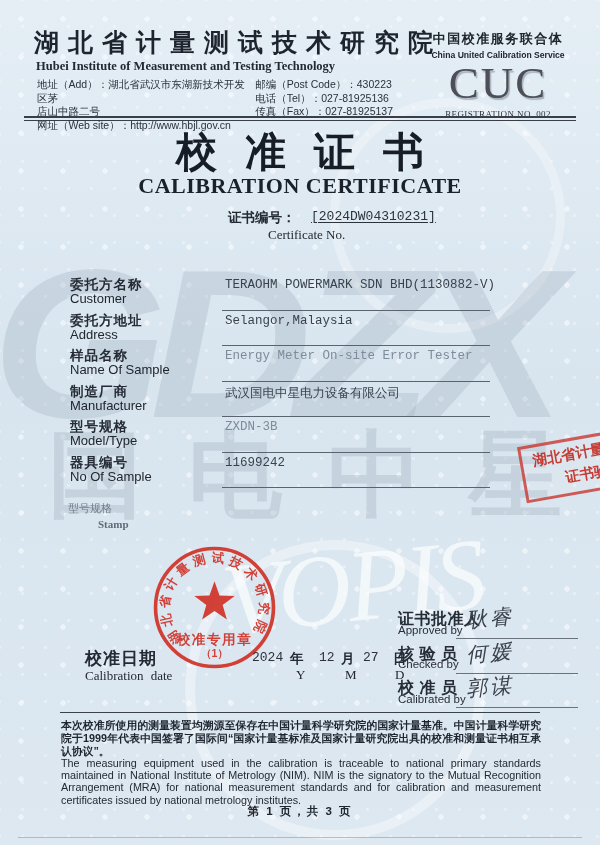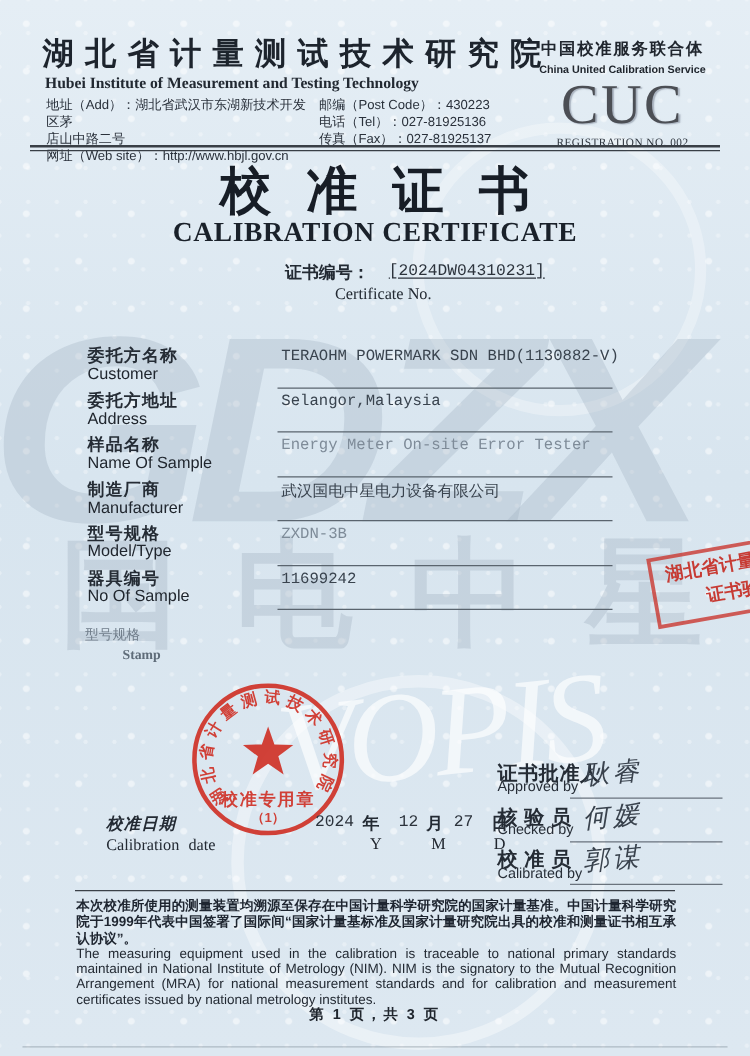--- a/index.html
+++ b/index.html
@@ -79,21 +79,21 @@
   .side-stamp{position:absolute; top:437px; right:-34px; transform:rotate(-10deg);
     border:3px solid rgba(201,50,42,.78); color:rgba(198,44,36,.92); padding:3px 10px 4px;
     font-size:14.5px; font-weight:700; line-height:1.5; white-space:nowrap; background:rgba(255,255,255,.06);}
   .side-stamp .l2{text-align:right; padding-right:14px;}
 
   
   .seal{position:absolute; top:544px; left:151px; width:127px; height:127px; opacity:.93;}
 
   
   .date-label{position:absolute; top:650px; left:85px; line-height:17px;}
-  .date-label .cn{font-size:13px; font-weight:700; letter-spacing:1px;font-style:italic;}
+  .date-label .cn{font-size:17px; font-weight:700; letter-spacing:1px;}
   .date-label .en{font-size:13px; font-family:var(--serif); word-spacing:4px;}
   .date-vals{position:absolute; top:650px; left:252px; width:170px; height:36px;}
   .date-vals span{position:absolute; white-space:nowrap;}
   .dnum{font-family:var(--mono); font-size:13px; color:#2c333c;}
   .dunit{font-size:13.5px; font-weight:700;}
   .dletter{font-size:13px; font-family:var(--serif); top:17px; color:#20262e;}
 
   
   .sigs{position:absolute; top:609px; left:398px; width:184px;}
   .srow{position:relative; height:34.5px;}

